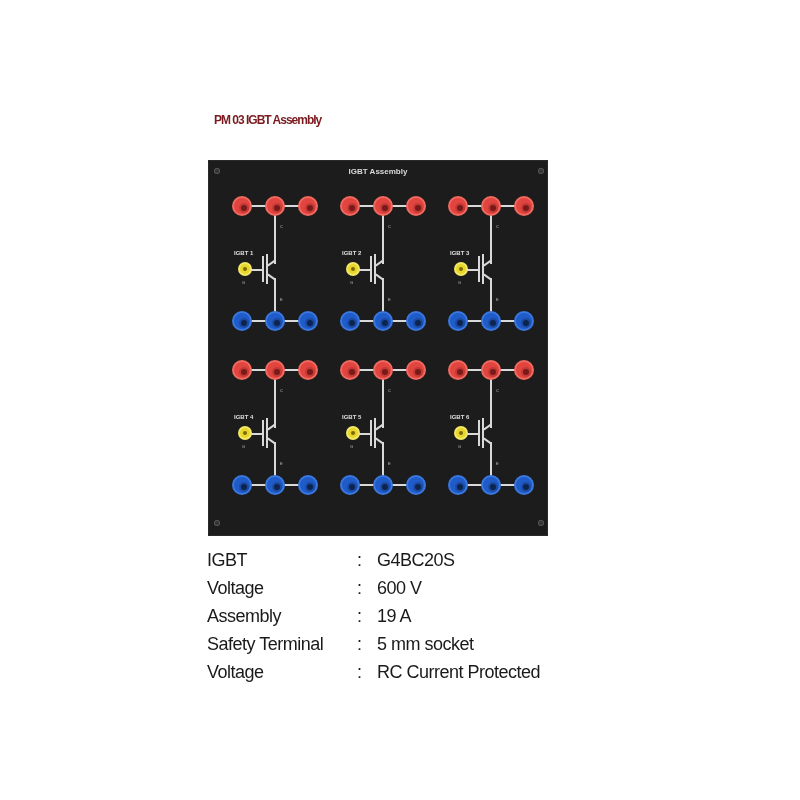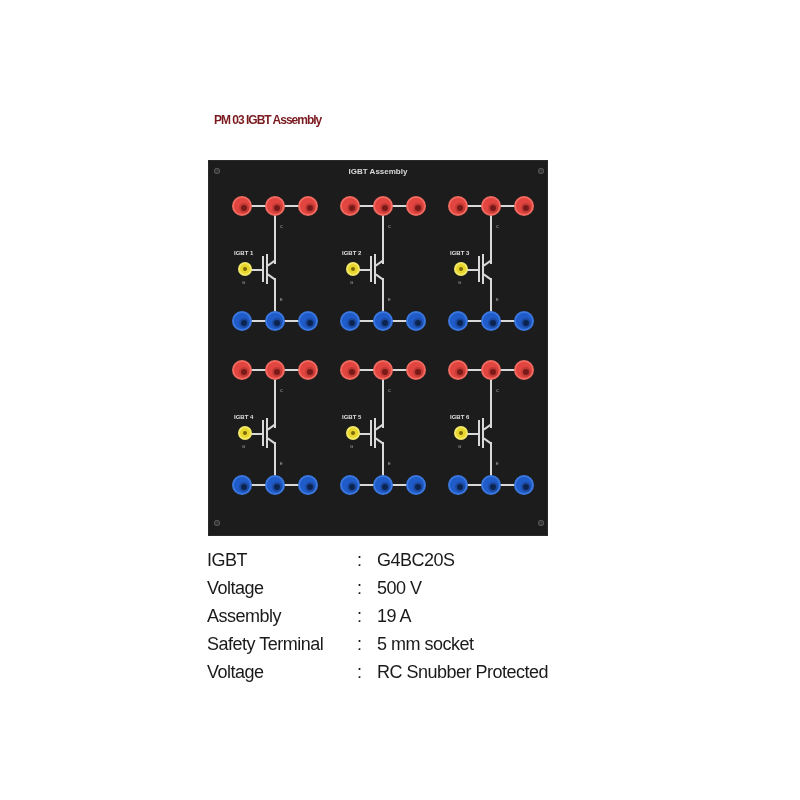--- a/index.html
+++ b/index.html
@@ -176,30 +176,30 @@
 
 <div class="specs" id="specs">
     <div class="spec-row">
     <span class="spec-key">IGBT</span>
     <span class="spec-sep">:</span>
     <span class="spec-val">G4BC20S</span>
     </div>
     <div class="spec-row">
     <span class="spec-key">Voltage</span>
     <span class="spec-sep">:</span>
-    <span class="spec-val">500 V</span>
+    <span class="spec-val">600 V</span>
     </div>
     <div class="spec-row">
     <span class="spec-key">Assembly</span>
     <span class="spec-sep">:</span>
     <span class="spec-val">19 A</span>
     </div>
     <div class="spec-row">
     <span class="spec-key">Safety Terminal</span>
     <span class="spec-sep">:</span>
     <span class="spec-val">5 mm socket</span>
     </div>
     <div class="spec-row">
     <span class="spec-key">Voltage</span>
     <span class="spec-sep">:</span>
-    <span class="spec-val">RC Snubber Protected</span>
+    <span class="spec-val">RC Current Protected</span>
     </div>
   </div>
 
 </body></html>

